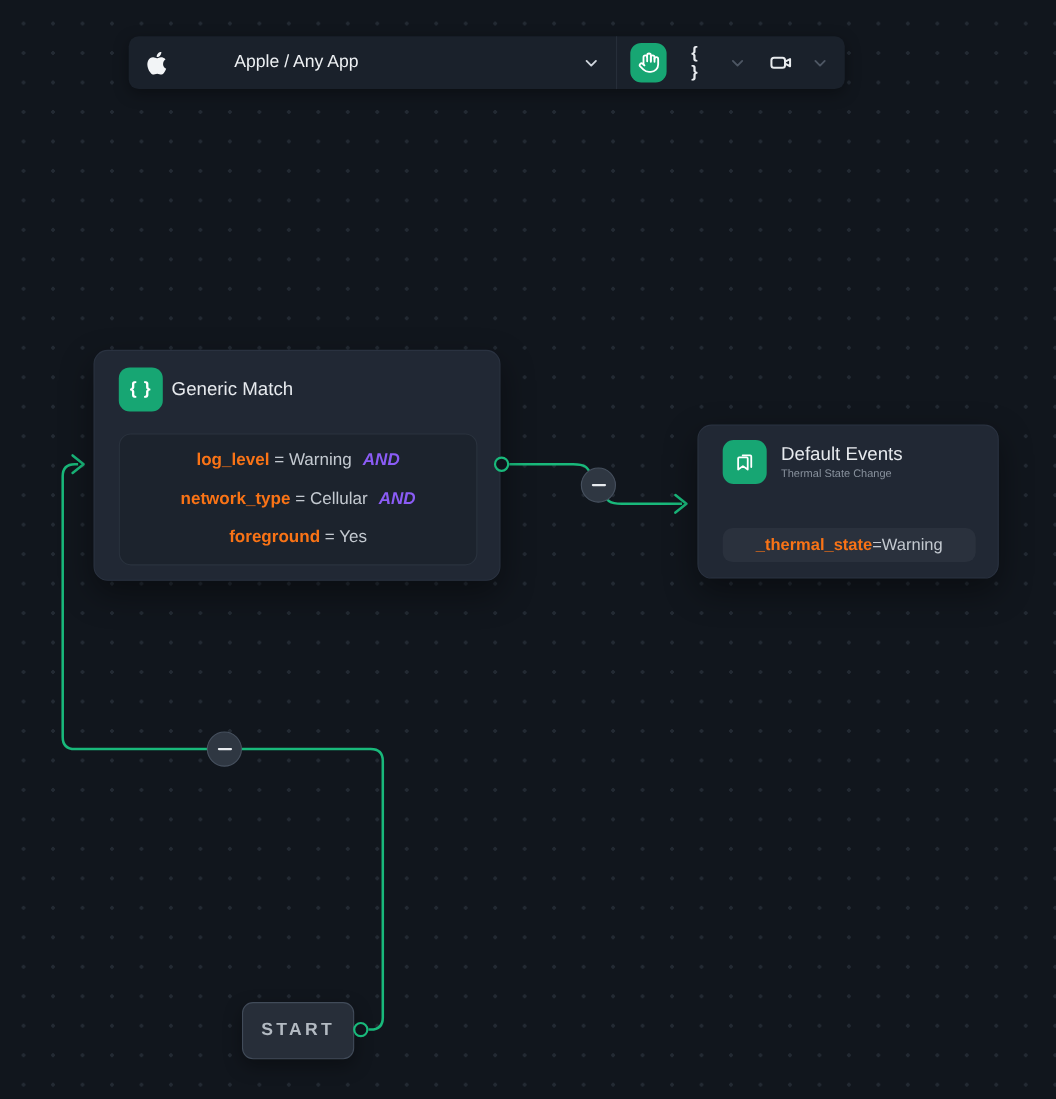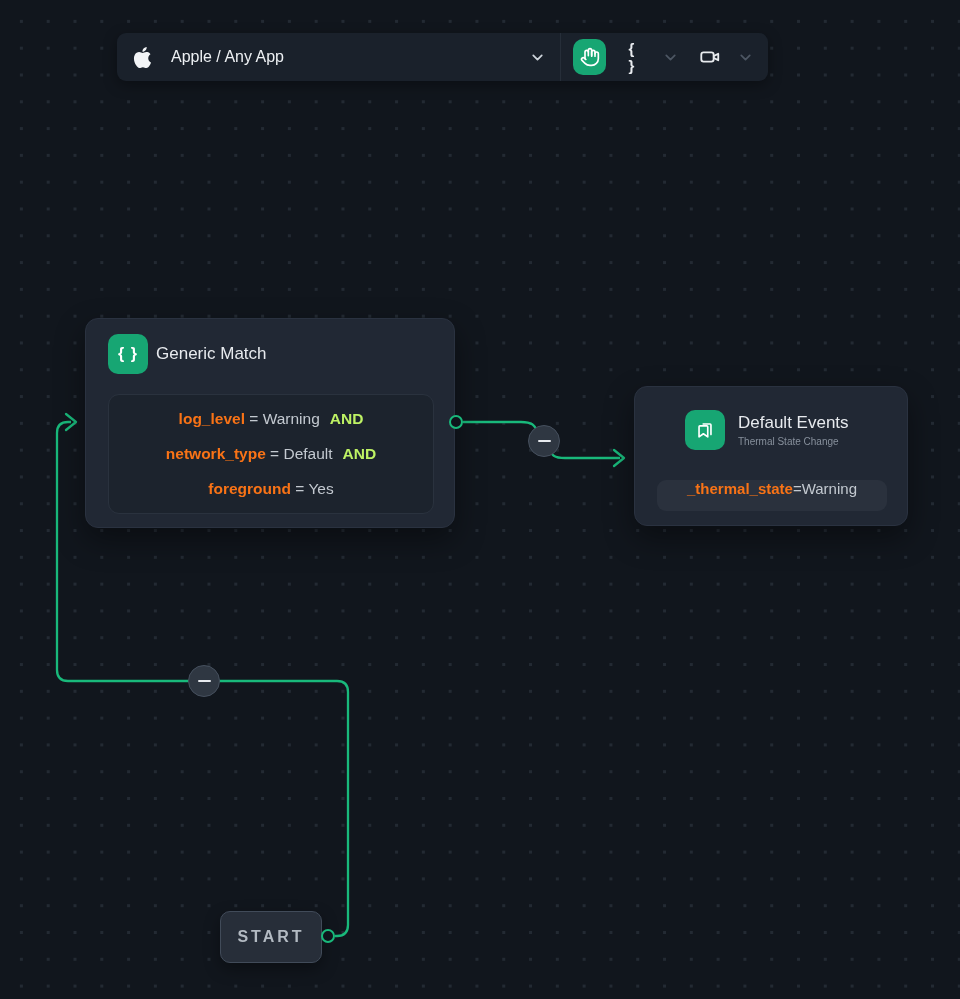--- a/index.html
+++ b/index.html
@@ -17,21 +17,21 @@
     background-size:26.8px 26.8px;
     background-position:8px 8px;
   }
   
   .toolbar {
     position:absolute; left:117px; top:33px; width:651px; height:48px;
     background:#1a212b; border-radius:9px;
     display:flex; align-items:center;
     box-shadow:0 4px 14px rgba(0,0,0,.35);
   }
-  .tb-left { display:flex; align-items:center; flex:0 0 443px; height:100%; padding:0 14px 0 15px; cursor:pointer; }
+  .tb-left { display:flex; align-items:center; flex:0 0 443px; height:100%; padding:0 14px 0 15px; cursor:pointer;gap:42px; }
   .tb-left .label { color:#edf0f3; font-size:16px; font-weight:500; margin-left:18px; flex:1; }
   .tb-divider { width:1px; height:48px; background:#262e39; }
   .tb-right { display:flex; align-items:center; height:100%; padding:0 14px 0 12px; gap:0; }
   .hand-btn {
     width:36px; height:36px; border-radius:10px; border:none; cursor:pointer;
     background:#17a673; display:flex; align-items:center; justify-content:center;
   }
   .braces-label { color:#e8ebef; font-size:15px; font-weight:700; letter-spacing:1px; margin-left:22px; cursor:pointer; }
   .chev { display:flex; align-items:center; cursor:pointer; }
   .chev.muted  { margin-left:16px; }
@@ -52,27 +52,27 @@
   .node-subtitle { color:#87909c; font-size:10px; font-weight:400; margin-top:3px; }
   #node-generic-match { left:85px; top:318px; width:370px; height:210px; }
   .cond-panel {
     position:absolute; left:22px; top:75px; width:326px; height:120px;
     background:#1c232d; border:1px solid #2a323e; border-radius:11px;
     display:flex; flex-direction:column; justify-content:space-around; align-items:center;
     padding:6px 0;
   }
   .cond-row { font-size:15.5px; color:#c3c9d0; white-space:nowrap; }
   .cond-field { font-weight:700; color:#f97316; }
-  .cond-join { font-weight:700; color:#bef264; margin-left:10px; }
+  .cond-join { font-weight:700; color:#8b5cf6; margin-left:10px;font-style:italic; }
   #node-default-events { left:634px; top:386px; width:274px; height:140px; }
-  #node-default-events .node-header { padding-top:23px;margin-left:28px; }
+  #node-default-events .node-header { padding-top:13px; }
   .pill {
     position:absolute; left:22px; top:93px; width:230px; height:31px;
     background:#2a313d; border-radius:9px;
-    display:flex; justify-content:center;
+    display:flex; align-items:center; justify-content:center;
     font-size:15px; color:#c3c9d0; white-space:nowrap;
   }
   .pill .cond-field { font-weight:700; }
   
   .start-btn {
     position:absolute; left:220px; top:911px; width:102px; height:52px;
     background:#272e39; border:1px solid #414b59; border-radius:10px;
     color:#b3bac2; font-size:16px; font-weight:600; letter-spacing:3px;
     font-family:"Liberation Sans", sans-serif;
     cursor:pointer; box-shadow:0 6px 16px rgba(0,0,0,.35);
@@ -153,21 +153,21 @@
     </div>
   </div>
 
   <div class="node" id="node-generic-match">
     <div class="node-header">
       <div class="node-icon">{ }</div>
       <div class="node-title">Generic Match</div>
     </div>
     <div class="cond-panel">
       <div class="cond-row"><span class="cond-field">log_level</span><span> = </span><span>Warning</span><span class="cond-join">AND</span></div>
-      <div class="cond-row"><span class="cond-field">network_type</span><span> = </span><span>Default</span><span class="cond-join">AND</span></div>
+      <div class="cond-row"><span class="cond-field">network_type</span><span> = </span><span>Cellular</span><span class="cond-join">AND</span></div>
       <div class="cond-row"><span class="cond-field">foreground</span><span> = </span><span>Yes</span></div>
     </div>
   </div>
 
   <div class="node" id="node-default-events">
     <div class="node-header">
       <div class="node-icon">
         <svg class="ic" width="22" height="22" viewBox="0 0 24 24" fill="none" stroke="#ffffff" stroke-width="1.8" stroke-linecap="round" stroke-linejoin="round">
           <path d="M10 5.5 h7.5 a1 1 0 0 1 1 1 V17"></path>
           <path d="M5.5 8.5 a1 1 0 0 1 1-1 H14 a1 1 0 0 1 1 1 V19.5 l-4.75-3.4 L5.5 19.5 Z"></path>

